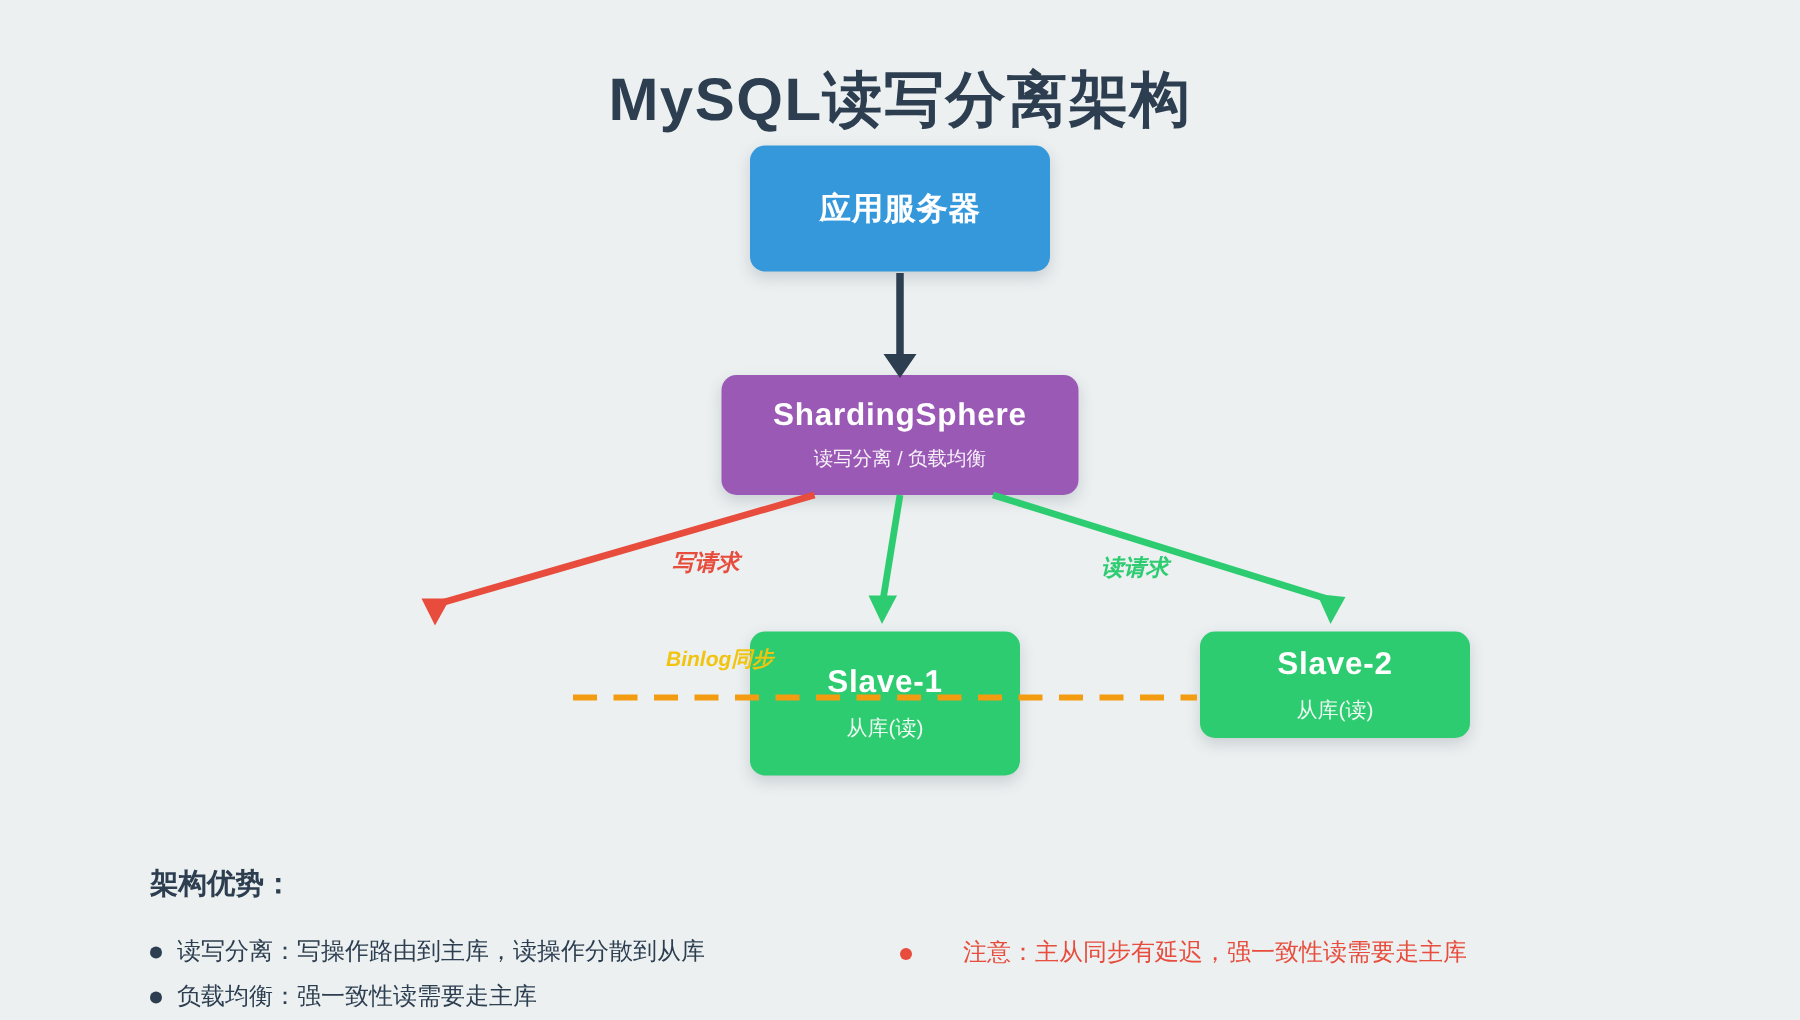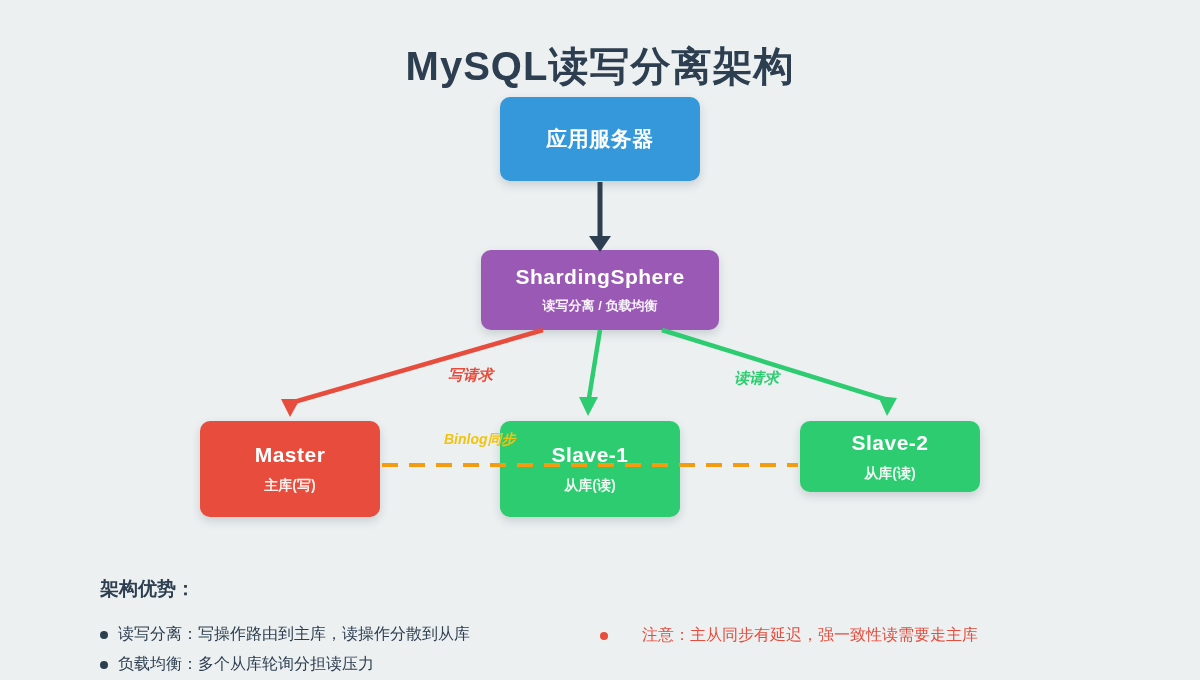--- a/index.html
+++ b/index.html
@@ -40,21 +40,21 @@
   }
   .node .node-title {
     font-size: 21px;
     font-weight: 700;
     letter-spacing: 0.5px;
   }
   .node .node-subtitle {
     font-size: 14px;
     margin-top: 10px;
     opacity: 0.92;
-    font-weight: 700;
+    font-weight: 400;
   }
   .node-app        { left: 500px; top: 97px;  width: 200px; height: 84px; background: #3498db; }
   .node-middleware { left: 481px; top: 250px; width: 238px; height: 80px; background: #9b59b6; }
   .node-middleware .node-subtitle { margin-top: 8px; font-size: 13px; }
   .node-master { left: 200px; top: 421px; width: 180px; height: 96px; background: #e74c3c; }
   .node-slave1 { left: 500px; top: 421px; width: 180px; height: 96px; background: #2ecc71; }
   .node-slave2 { left: 800px; top: 421px; width: 180px; height: 71px; background: #2ecc71; }
 
   .edge-label {
     position: absolute;
@@ -119,24 +119,20 @@
 
   <div class="node node-app">
     <div class="node-title">应用服务器</div>
   </div>
 
   <div class="node node-middleware">
     <div class="node-title">ShardingSphere</div>
     <div class="node-subtitle">读写分离 / 负载均衡</div>
   </div>
 
-  <div class="node node-master">
-    <div class="node-title">Master</div>
-    <div class="node-subtitle">主库(写)</div>
-  </div>
 
   <div class="node node-slave1">
     <div class="node-title">Slave-1</div>
     <div class="node-subtitle">从库(读)</div>
   </div>
 
   <div class="node node-slave2">
     <div class="node-title">Slave-2</div>
     <div class="node-subtitle">从库(读)</div>
   </div>
@@ -175,21 +171,21 @@
   <div class="footer">
     <div class="footer-heading">架构优势：</div>
 
     <div class="bullet-line bullet-1">
       <span class="dot"></span>
       <span>读写分离：写操作路由到主库，读操作分散到从库</span>
     </div>
 
     <div class="bullet-line bullet-2">
       <span class="dot"></span>
-      <span>负载均衡：多个从库轮询分担读压力</span>
+      <span>负载均衡：强一致性读需要走主库</span>
     </div>
 
     <div class="bullet-line note-line">
       <span class="dot"></span>
       <span>注意：主从同步有延迟，强一致性读需要走主库</span>
     </div>
   </div>
 
 </div>
 

